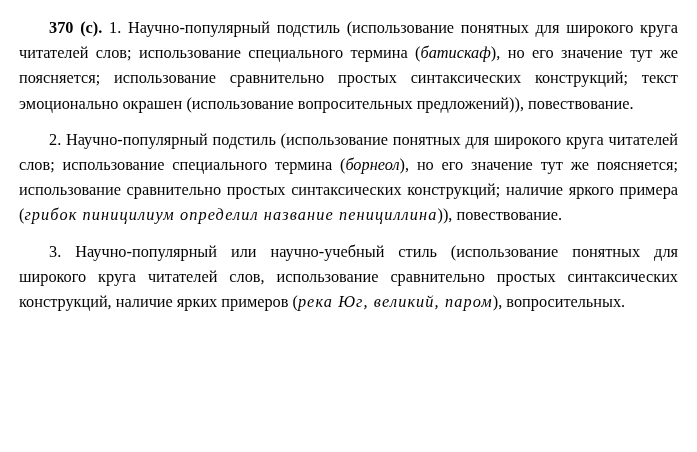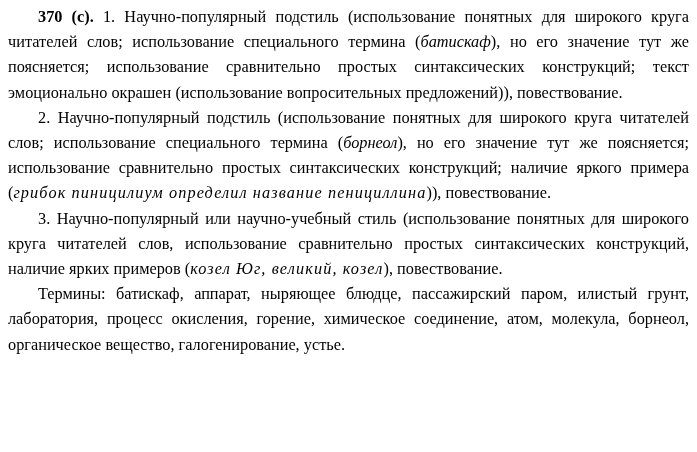--- a/index.html
+++ b/index.html
@@ -20,21 +20,21 @@
     position: absolute;
     left: 8px;
     top: 4px;
     width: 681px;
     font-size: 16.3px;
     line-height: 25.2px;
     text-align: justify;
     text-justify: inter-word;
   }
   p {
-    margin: 0;
+    margin: 11px;
   }
   p.indent {
     text-indent: 30px;
   }
   .ex-num {
     font-weight: bold;
   }
   .it {
     font-style: italic;
   }
@@ -47,18 +47,17 @@
 </head>
 <body>
 
 <div class="page">
   <div class="body-text">
 
     <p class="indent"><span class="ex-num">370 (c).</span><span> 1. Научно-популярный подстиль (использование понятных для широкого круга читателей слов; использование специального термина (</span><span class="it">батискаф</span><span>), но его значение тут же поясняется; использование сравнительно простых синтаксических конструкций; текст эмоционально окрашен (использование вопросительных предложений)), повествование.</span></p>
 
     <p class="indent"><span>2. Научно-популярный подстиль (использование понятных для широкого круга читателей слов; использование специального термина (</span><span class="it">борнеол</span><span>), но его значение тут же поясняется; использование сравнительно простых синтаксических конструкций; наличие яркого примера (</span><span class="sp">грибок пиницилиум определил название пенициллина</span><span>)), повествование.</span></p>
 
-    <p class="indent"><span>3. Научно-популярный или научно-учебный стиль (использование понятных для широкого круга читателей слов, использование сравнительно простых синтаксических конструкций, наличие ярких примеров (</span><span class="sp">козел Юг, великий, козел</span><span>), повествование.</span></p>
+    <p class="indent"><span>3. Научно-популярный или научно-учебный стиль (использование понятных для широкого круга читателей слов, использование сравнительно простых синтаксических конструкций, наличие ярких примеров (</span><span class="sp">река Юг, великий, паром</span><span>), вопросительных.</span></p>
 
-    <p class="indent"><span>Термины: батискаф, аппарат, ныряющее блюдце, пассажирский паром, илистый грунт, лаборатория, процесс окисления, горение, химическое соединение, атом, молекула, борнеол, органическое вещество, галогенирование, устье.</span></p>
 
   </div>
 </div>
 
 </body></html>

